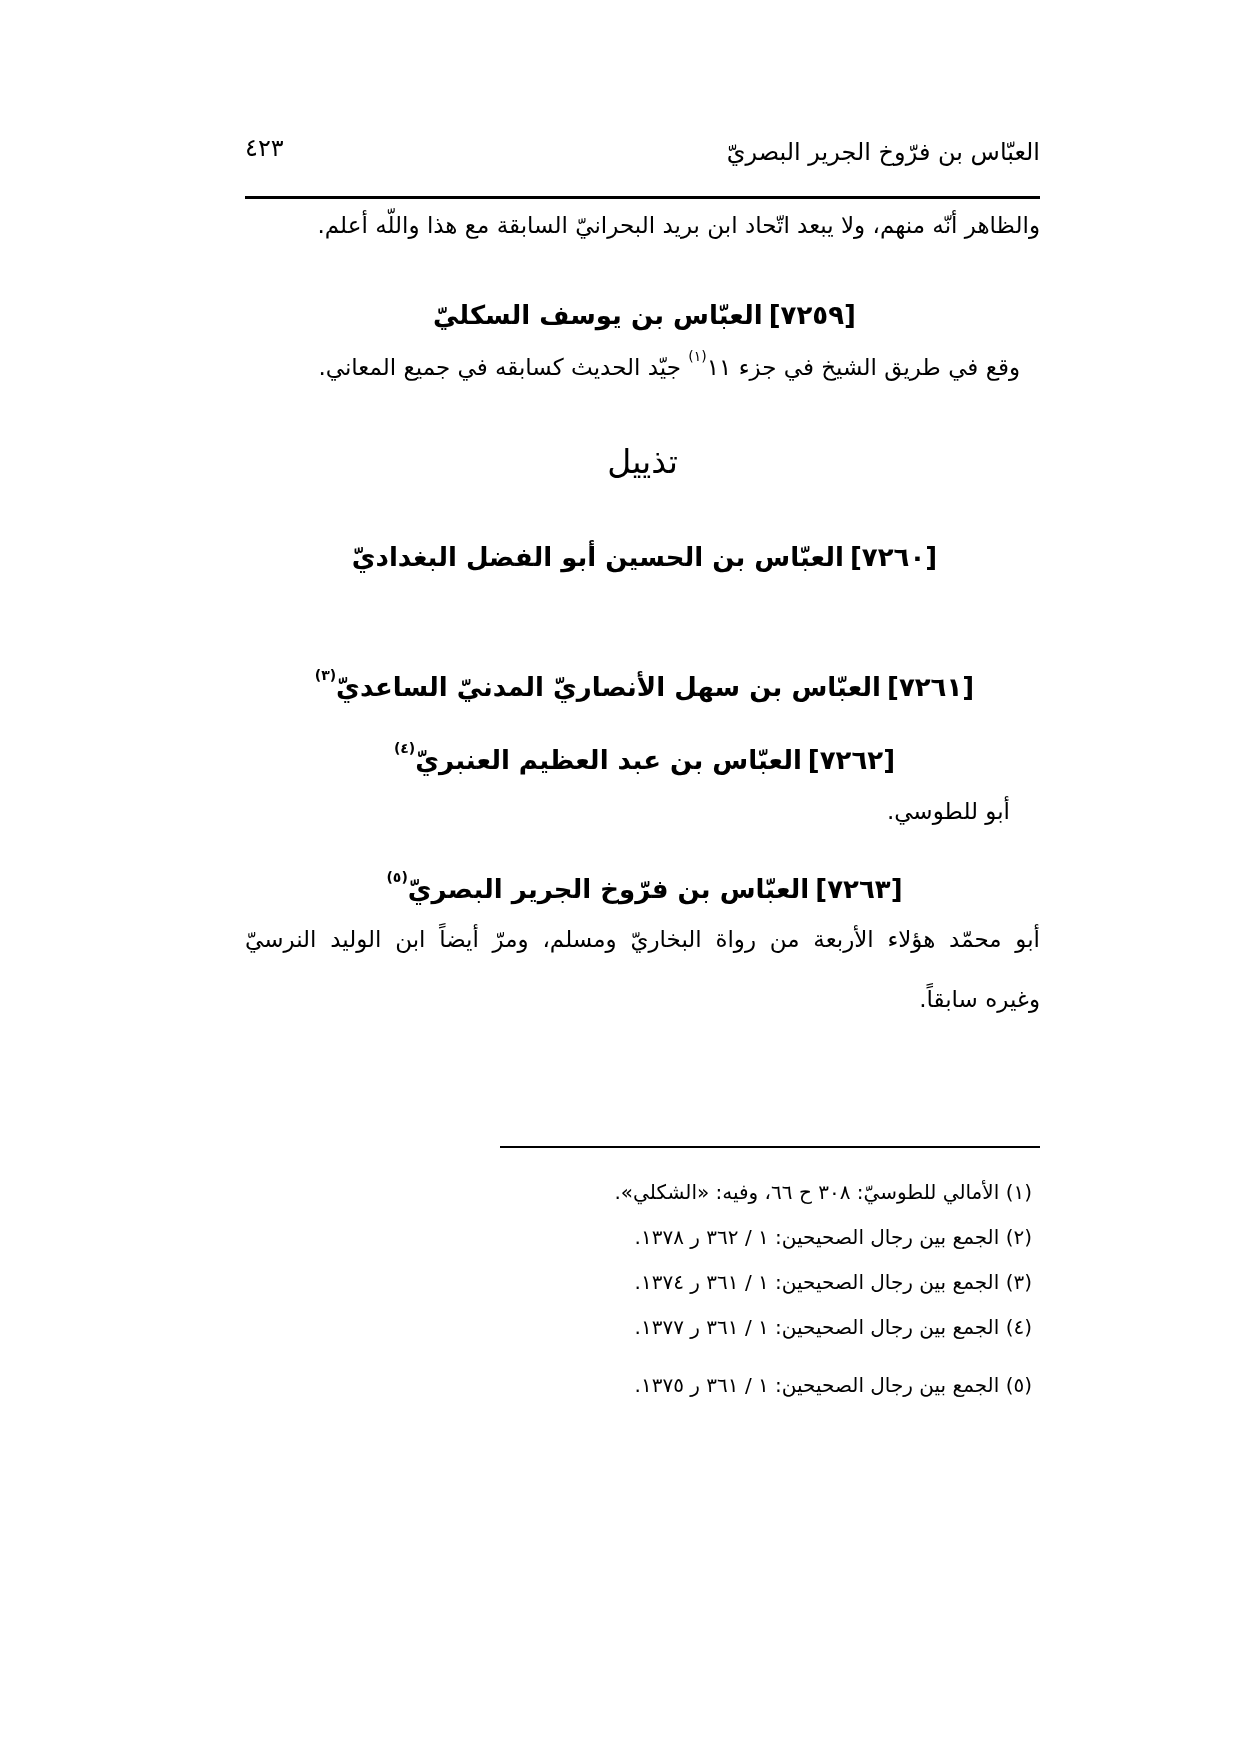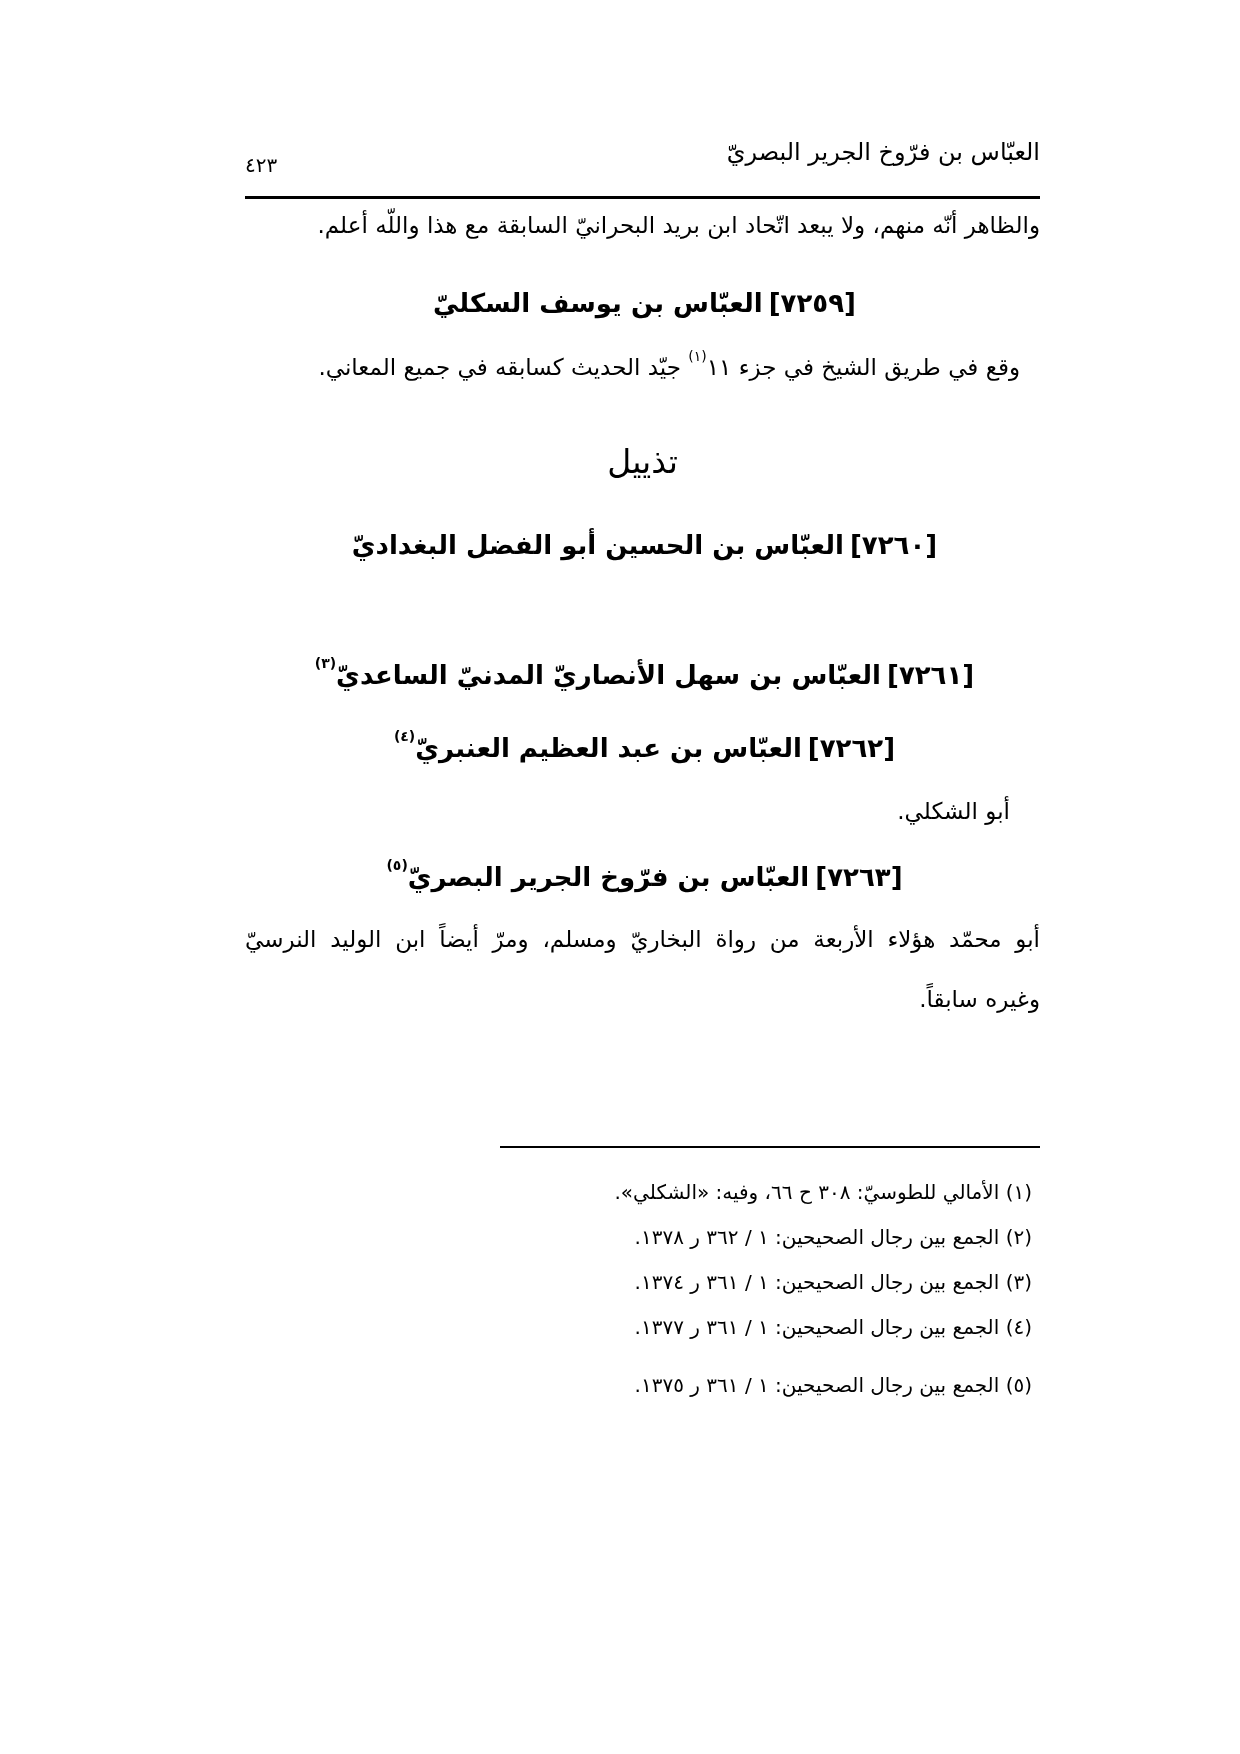--- a/index.html
+++ b/index.html
@@ -15,22 +15,22 @@
     background: #ffffff;
     direction: rtl;
     font-family: "DejaVu Sans", sans-serif;
     color: #000000;
     overflow: hidden;
   }
   .abs { position: absolute; }
 
   
   .page-number {
-    left: 245px; top: 153px;
-    font-size: 20px;
+    left: 245px; top: 134px;
+    font-size: 24px;
     direction: ltr;
   }
   .running-title {
     right: 200px; top: 138px;
     font-size: 24px;
     white-space: nowrap;
   }
   .header-rule {
     left: 245px; right: 200px; top: 196px;
     height: 3px;
@@ -45,21 +45,21 @@
   }
   .intro-par {
     right: 200px; top: 208px; text-align: center;
   }
   .entry-heading {
     left: 249px; right: 200px;
     text-align: center;
     font-weight: bold;
     font-size: 26px;
     white-space: nowrap;
-    margin: 0;
+    margin: 12px;
   }
   .entry-number { margin-left: 6px; }
   .h-7259 { top: 288px; }
   .b-7259 { right: 220px; top: 350px; }
   .section-heading {
     left: 245px; right: 200px; top: 442px;
     text-align: center;
     font-weight: normal;
     font-size: 33px;
     margin: 0;
@@ -125,21 +125,21 @@
     <span class="entry-number">[٧٢٦٠]</span><span>العبّاس بن الحسين أبو الفضل البغداديّ</span>
   </h2>
 
   <h2 class="abs entry-heading h-7261">
     <span class="entry-number">[٧٢٦١]</span><span>العبّاس بن سهل الأنصاريّ المدنيّ الساعديّ</span><sup class="fn-ref">(٣)</sup>
   </h2>
 
   <h2 class="abs entry-heading h-7262">
     <span class="entry-number">[٧٢٦٢]</span><span>العبّاس بن عبد العظيم العنبريّ</span><sup class="fn-ref">(٤)</sup>
   </h2>
-  <div class="abs body-line b-7262">أبو الشكلي.</div>
+  <div class="abs body-line b-7262">أبو للطوسي.</div>
 
   <h2 class="abs entry-heading h-7263">
     <span class="entry-number">[٧٢٦٣]</span><span>العبّاس بن فرّوخ الجرير البصريّ</span><sup class="fn-ref">(٥)</sup>
   </h2>
   <div class="abs body-line par-7263-l1">أبو محمّد هؤلاء الأربعة من رواة البخاريّ ومسلم، ومرّ أيضاً ابن الوليد النرسيّ</div>
   <div class="abs body-line par-7263-l2">وغيره سابقاً.</div>
 
   <div class="abs footnote-separator"></div>
   <div class="abs footnote-line fn-1">(١) الأمالي للطوسيّ: ٣٠٨ ح ٦٦، وفيه: «الشكلي».</div>
   <div class="abs footnote-line fn-2">(٢) الجمع بين رجال الصحيحين: ١ / ٣٦٢ ر ١٣٧٨.</div>

